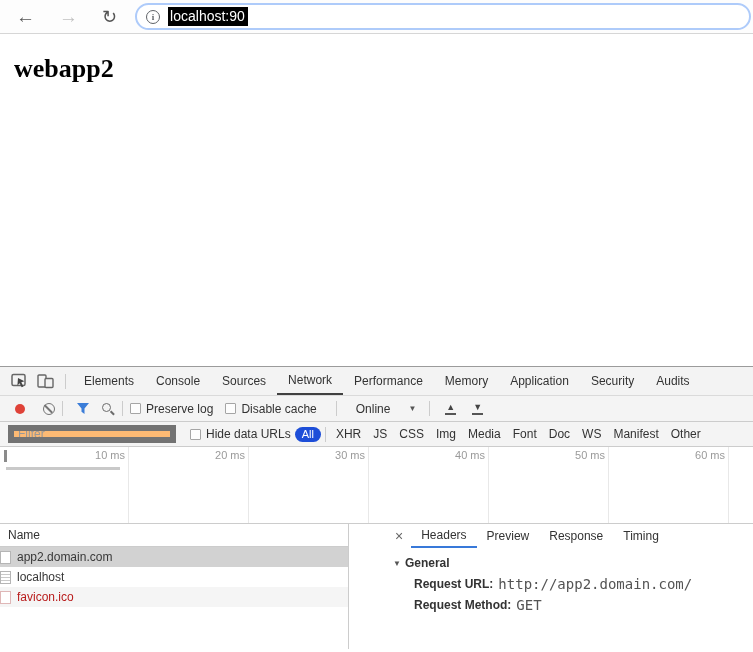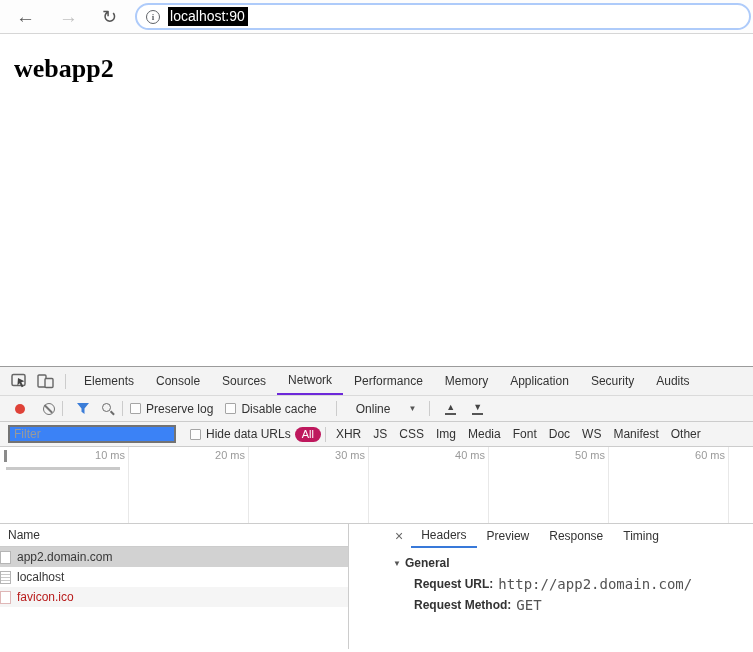--- a/index.html
+++ b/index.html
@@ -29,21 +29,21 @@
   
   .devtools { border-top:1px solid #9b9b9b; font-size:12px; color:#333; }
 
   .dt-tabbar { height:29px; background:#f3f3f3; border-bottom:1px solid #dadada;
                display:flex; align-items:center; }
   .dt-tabbar .icon-btn { display:flex; align-items:center; justify-content:center;
                          width:26px; height:26px; }
   .dt-tabbar .icon-btn:first-child { margin-left:6px; }
   .vsep { width:1px; height:15px; background:#ccc; margin:0 7px; }
   .dt-tab { padding:0 11px; height:28px; line-height:28px; color:#333; cursor:default; }
-  .dt-tab.active { border-bottom:2px solid #6d28d9; line-height:26px; }
+  .dt-tab.active { border-bottom:2px solid #404040; line-height:26px; }
 
   .net-toolbar { height:26px; background:#f4f4f4; border-bottom:1px solid #ccc;
                  display:flex; align-items:center; }
   .record-dot { width:10px; height:10px; border-radius:50%; background:#df4238; margin-left:15px; }
   .clear-icon { position:relative; width:12px; height:12px; border:1.5px solid #757575;
                 border-radius:50%; margin-left:18px; }
   .clear-icon::after { content:''; position:absolute; left:-1px; top:4px; width:11px; height:1.5px;
                        background:#757575; transform:rotate(45deg); }
   .search-icon { position:relative; width:9px; height:9px; border:1.5px solid #6c6c6c;
                  border-radius:50%; margin:0 4px 2px 6px; }
@@ -51,25 +51,25 @@
                         background:#6c6c6c; transform:rotate(45deg); }
   .cb { width:11px; height:11px; border:1px solid #a5a5a5; background:#fdfdfd; border-radius:1px;
         display:inline-block; margin-right:5px; flex:none; }
   .tb-label { margin-right:12px; }
   .dd-arrow { font-size:8px; color:#555; margin-left:18px; margin-right:6px; }
   .bar-arrow { font-size:9px; color:#444; border-bottom:2px solid #555; padding:0 1px 1px 1px;
                line-height:9px; margin:0 8px; }
 
   .filter-bar { height:25px; background:#f4f4f4; border-bottom:1px solid #ccc;
                 display:flex; align-items:center; }
-  .filter-input { width:168px; height:18px; margin-left:8px; border:2px solid #737373;
-                  font-size:12px; padding:0 4px; color:#333; background:#3b82f6;
+  .filter-input { width:168px; height:18px; margin-left:8px; border:6px solid #737373;
+                  font-size:12px; padding:0 4px; color:#333; background:#fdba74;
                   font-family:"Liberation Sans", sans-serif; }
   .filter-input::placeholder { color:#999; }
-  .pill { background:#be185d; color:#fff; border-radius:8px; padding:1px 7px 2px 7px;
+  .pill { background:#1d4ed8; color:#fff; border-radius:8px; padding:1px 7px 2px 7px;
           font-size:11px; margin-left:4px; }
   .ftype { padding:0 6px; }
 
   .overview { position:relative; height:77px; background:#fff; border-bottom:1px solid #ccc; }
   .tick { position:absolute; top:0; bottom:0; width:0; border-left:1px solid #e8e8e8; }
   .tick > span { position:absolute; right:4px; top:2px; font-size:11px; color:#9a9a9a;
                  white-space:nowrap; }
   .ov-handle { position:absolute; left:4px; top:3px; width:3px; height:12px; background:#8b8b8b; }
   .ov-bar { position:absolute; left:6px; top:20px; width:114px; height:3px; background:#c9c9c9; }
 

